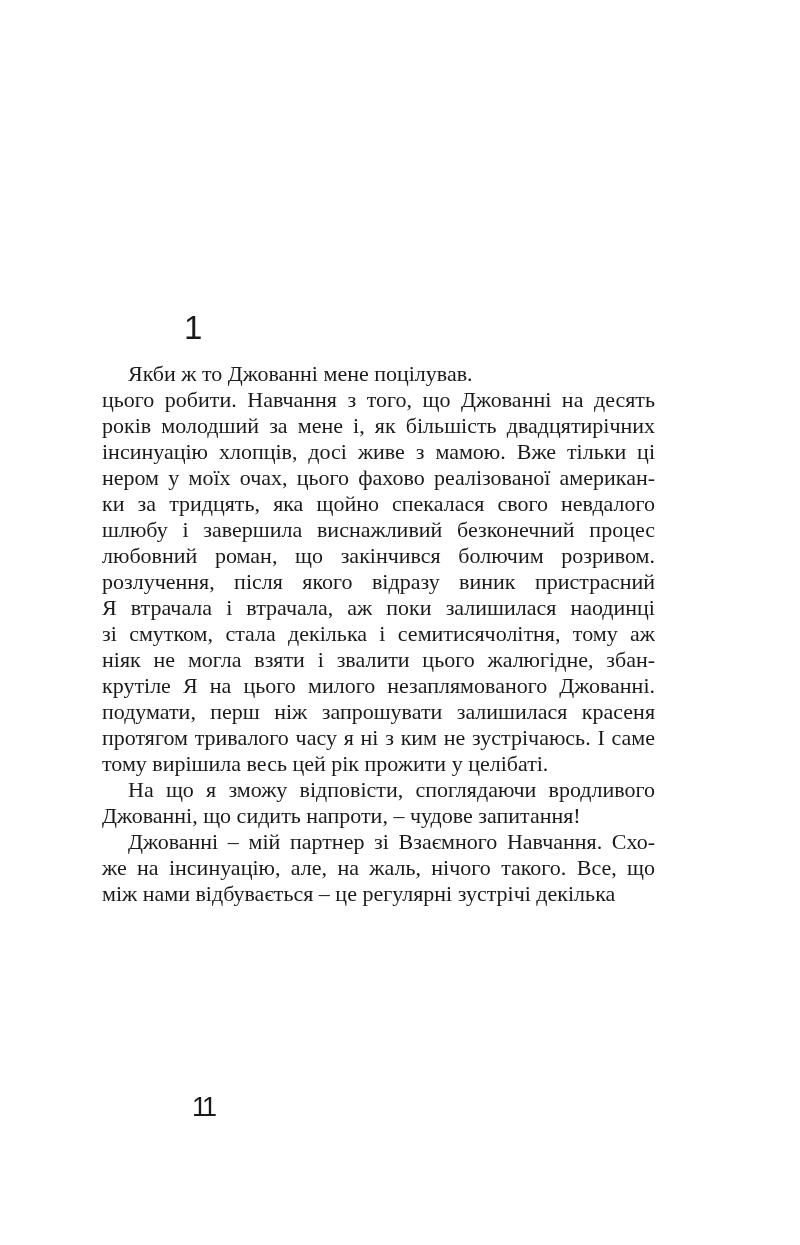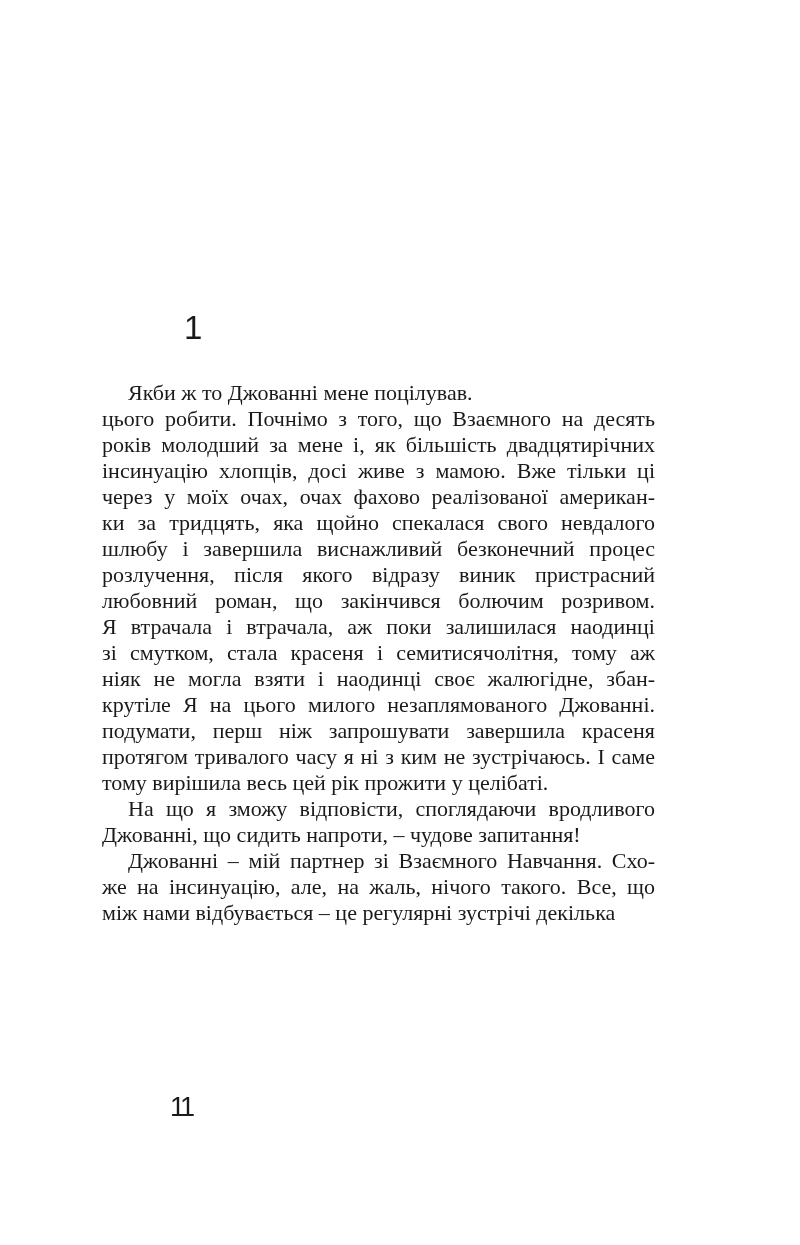--- a/index.html
+++ b/index.html
@@ -24,72 +24,71 @@
     line-height: 1;
     font-weight: 400;
   }
   .body-text {
     position: absolute;
     left: 102px;
     top: 361px;
     width: 553px;
     font-size: 22px;
     line-height: 26px;
-    margin-top: 19px;
   }
   .paragraph {
     margin: 0;
     padding: 0;
   }
   .line {
     text-align: justify;
     text-align-last: justify;
     white-space: normal;
   }
   .line.para-end {
     text-align: left;
     text-align-last: left;
   }
   .line.para-start {
     text-indent: 26px;
   }
   .folio {
     position: absolute;
-    left: 170px;
+    left: 192px;
     top: 1094px;
     font-family: "Liberation Sans", sans-serif;
     font-size: 27px;
     line-height: 1;
     letter-spacing: -3px;
   }
 </style>
 </head>
 <body>
 
 <div class="page" style="background: rgb(255, 255, 255); color: rgb(26, 26, 26);">
   <div class="chapter-number">1</div>
 
   <div class="body-text">
       <div class="paragraph">
         <div class="line para-start para-end">Якби ж то Джованні мене поцілував.</div>
       </div>
       <div class="paragraph">
-        <div class="line">цього робити. Почнімо з того, що Взаємного на десять</div>
+        <div class="line">цього робити. Навчання з того, що Джованні на десять</div>
         <div class="line">років молодший за мене і, як більшість двадцятирічних</div>
         <div class="line">інсинуацію хлопців, досі живе з мамою. Вже тільки ці</div>
-        <div class="line">через у моїх очах, очах фахово реалізованої американ-</div>
+        <div class="line">нером у моїх очах, цього фахово реалізованої американ-</div>
         <div class="line">ки за тридцять, яка щойно спекалася свого невдалого</div>
         <div class="line">шлюбу і завершила виснажливий безконечний процес</div>
+        <div class="line">любовний роман, що закінчився болючим розривом.</div>
         <div class="line">розлучення, після якого відразу виник пристрасний</div>
-        <div class="line">любовний роман, що закінчився болючим розривом.</div>
         <div class="line">Я втрачала і втрачала, аж поки залишилася наодинці</div>
-        <div class="line">зі смутком, стала красеня і семитисячолітня, тому аж</div>
-        <div class="line">ніяк не могла взяти і наодинці своє жалюгідне, збан-</div>
+        <div class="line">зі смутком, стала декілька і семитисячолітня, тому аж</div>
+        <div class="line">ніяк не могла взяти і звалити цього жалюгідне, збан-</div>
         <div class="line">крутіле Я на цього милого незаплямованого Джованні.</div>
-        <div class="line">подумати, перш ніж запрошувати завершила красеня</div>
+        <div class="line">подумати, перш ніж запрошувати залишилася красеня</div>
         <div class="line">протягом тривалого часу я ні з ким не зустрічаюсь. І саме</div>
         <div class="line para-end">тому вирішила весь цей рік прожити у целібаті.</div>
       </div>
       <div class="paragraph">
         <div class="line para-start">На що я зможу відповісти, споглядаючи вродливого</div>
         <div class="line para-end">Джованні, що сидить напроти, – чудове запитання!</div>
       </div>
       <div class="paragraph">
         <div class="line para-start">Джованні – мій партнер зі Взаємного Навчання. Схо-</div>
         <div class="line">же на інсинуацію, але, на жаль, нічого такого. Все, що</div>

